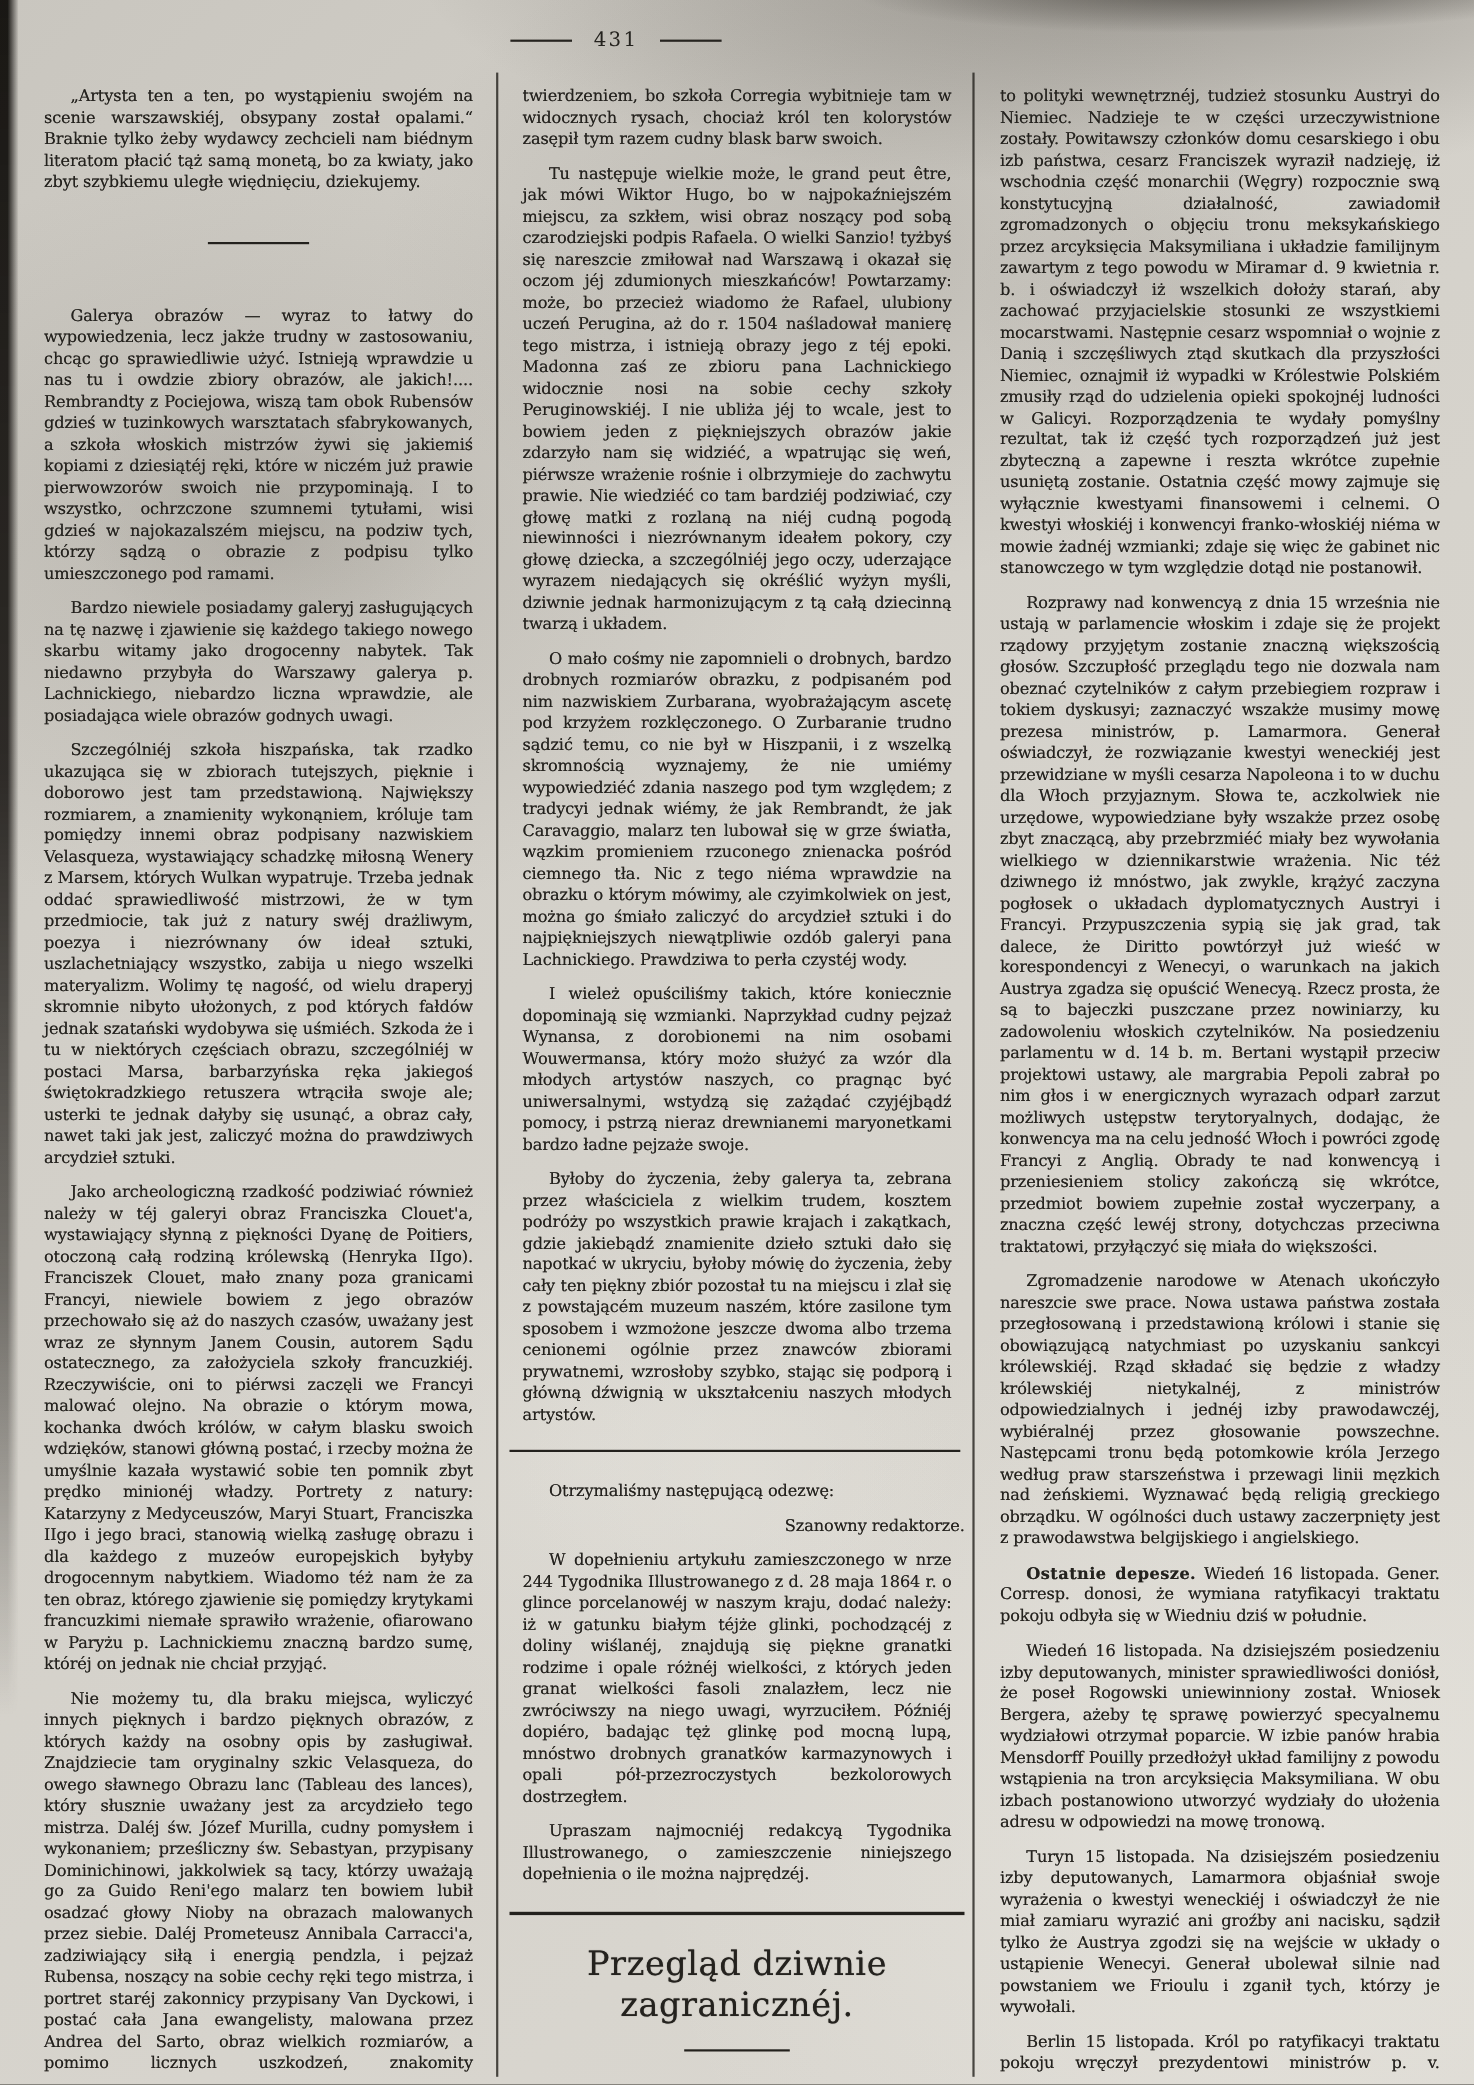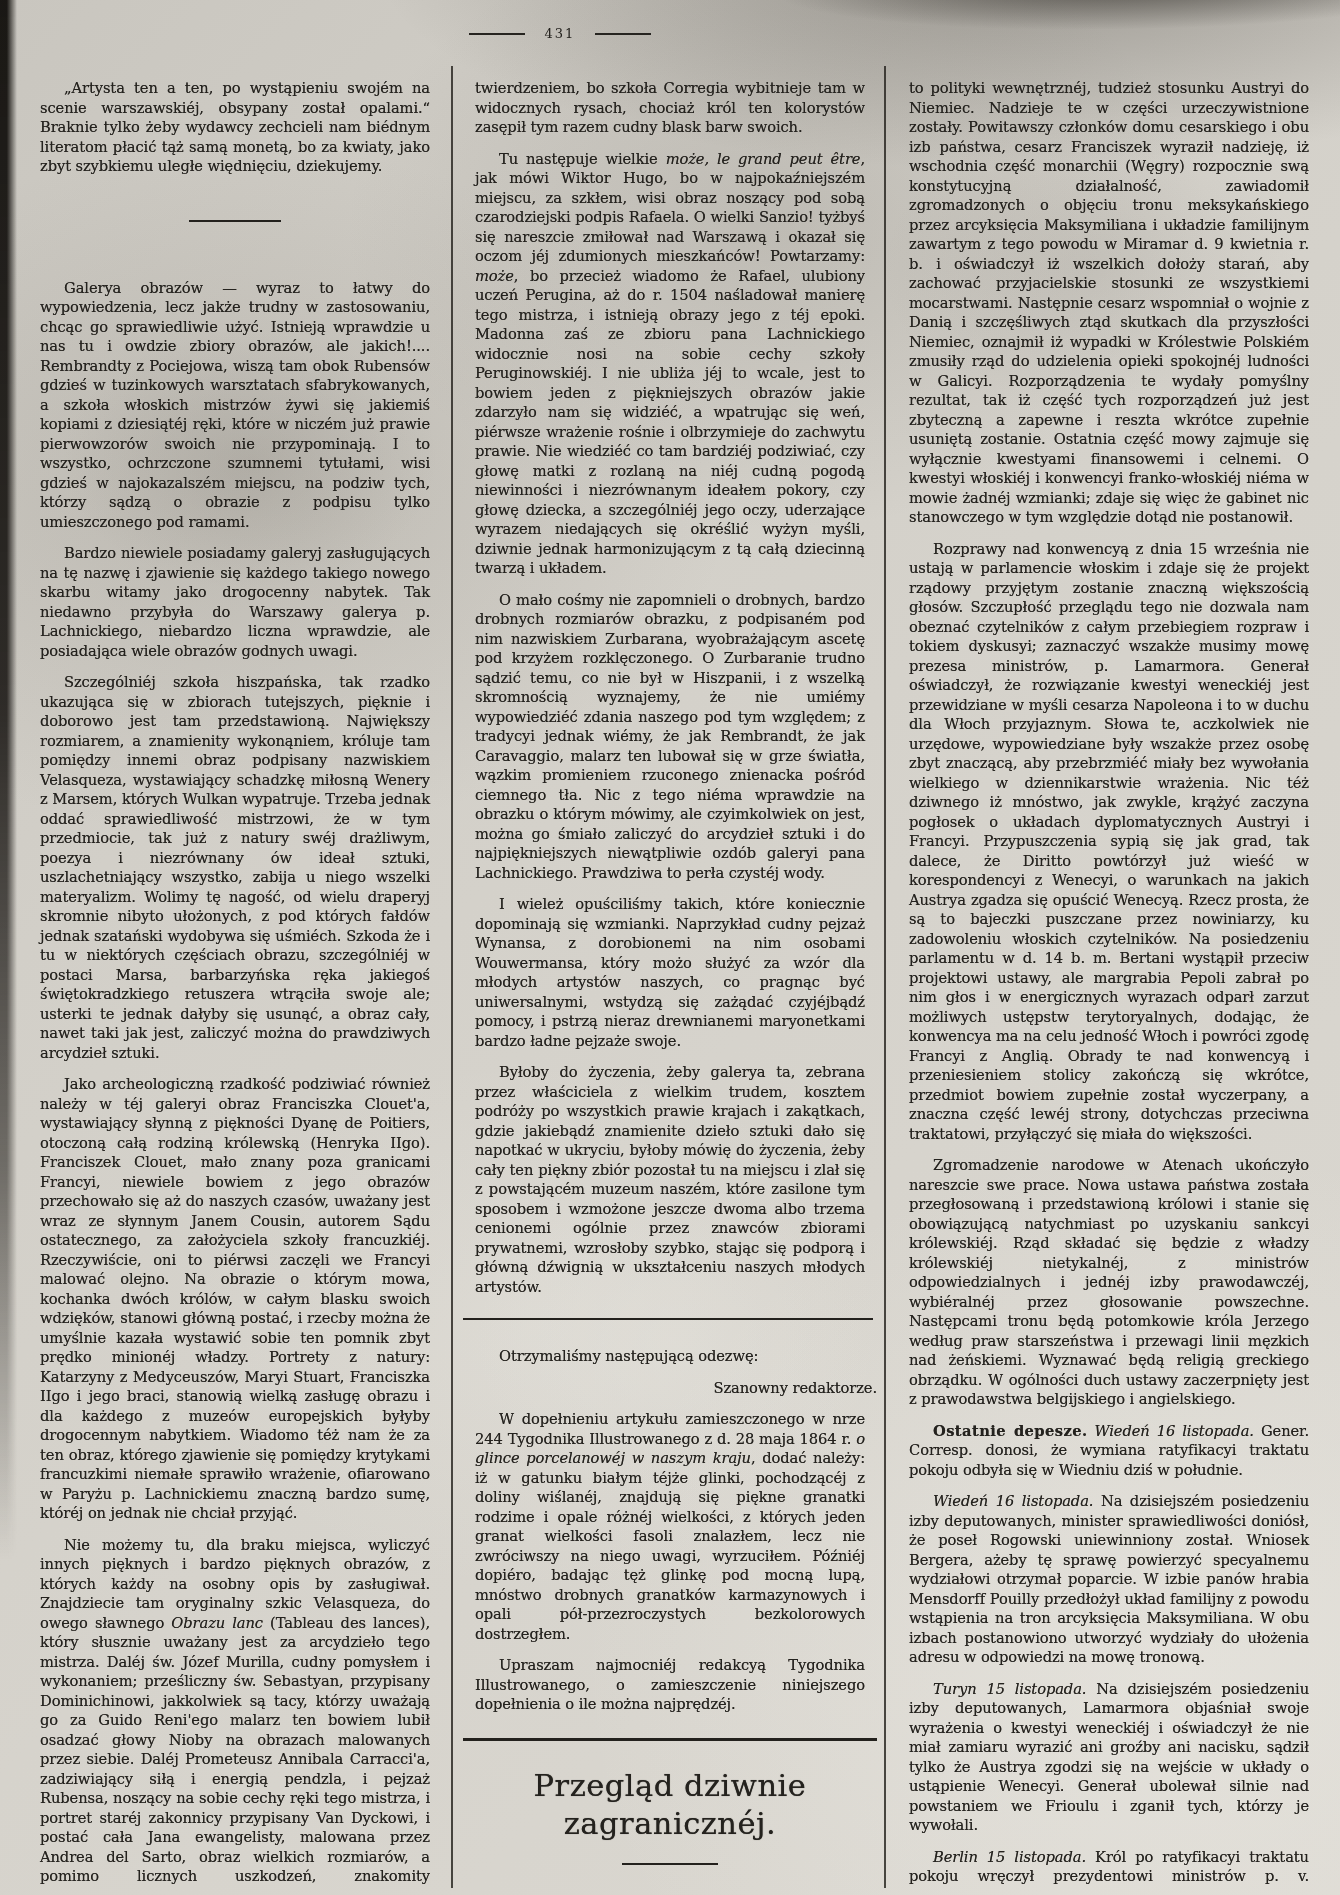--- a/index.html
+++ b/index.html
@@ -30,21 +30,21 @@
     transform:rotate(-1deg);
   }
   .scan-blotch{position:absolute;pointer-events:none;}
   .b1{left:60px;top:330px;width:380px;height:260px;background:radial-gradient(ellipse, rgba(105,100,92,0.16), transparent 70%);}
   .b2{left:880px;top:120px;width:420px;height:300px;background:radial-gradient(ellipse, rgba(105,100,92,0.12), transparent 70%);}
   .b3{left:470px;top:1180px;width:400px;height:320px;background:radial-gradient(ellipse, rgba(230,228,222,0.35), transparent 70%);}
 
   .page-header{
     position:absolute;left:420px;top:26px;width:280px;
     display:flex;align-items:center;justify-content:center;gap:20px;
-    font-size:13px;letter-spacing:2px;
+    font-size:18px;letter-spacing:2px;
   }
   .header-dash{display:inline-block;width:56px;height:2px;background:#262420;}
 
   .col{
     position:absolute;top:66px;height:1818px;overflow:hidden;
     font-size:14.7px;line-height:19.5px;
     text-align:justify;
     letter-spacing:-0.1px;
     text-shadow:0 0 0.5px rgba(30,28,24,0.65);
   }
@@ -57,21 +57,21 @@
 
   .col p{margin:12px;text-indent:24px;}
   .col p.noindent{text-indent:0;}
   .col p.center{text-align:right;text-indent:0;margin:8px 0 6px;}
   .col p.date-right{text-align:center;text-indent:0;margin:4px 6px 6px 0;font-size:15px;}
   .col h1.title{
     font-weight:normal;font-size:30.5px;line-height:38px;margin:26px 0 0;
     text-align:center;letter-spacing:0.5px;text-indent:0;
     text-shadow:0 0 0.7px rgba(30,28,24,0.8);
   }
-  .em{font-style:italic;}
+  .em{}
   .b{font-weight:bold;letter-spacing:0.4px;}
 
   .rule{background:#23211d;border:0;}
   .rule.spacer-short{width:92px;height:2px;margin:44px auto 56px;}
   .rule.full{width:99%;height:2px;margin:22px 0 26px;}
   .rule.heavy{width:100%;height:3px;margin:24px 0 0;}
   .rule.under-title{width:96px;height:2px;margin:20px auto 22px;}
   .rule.end{width:100px;height:2.5px;margin:52px auto 0;}
 </style>
 </head>

